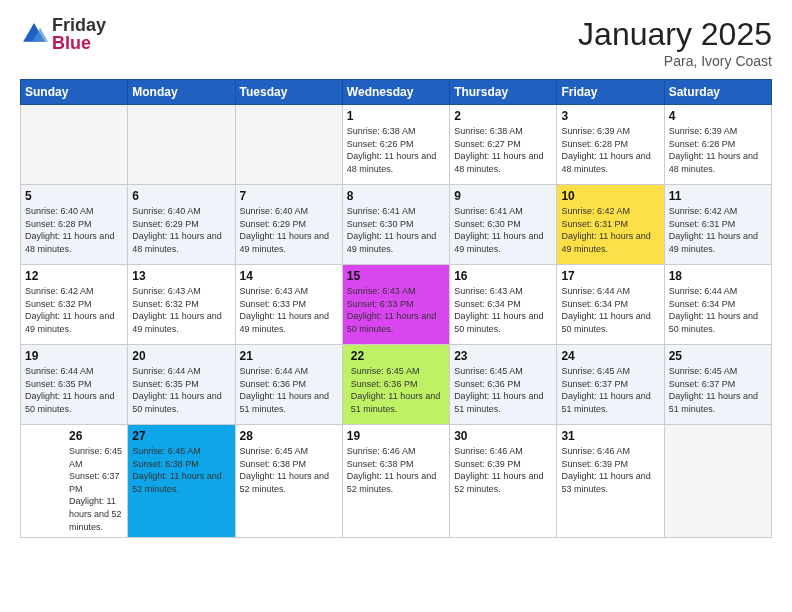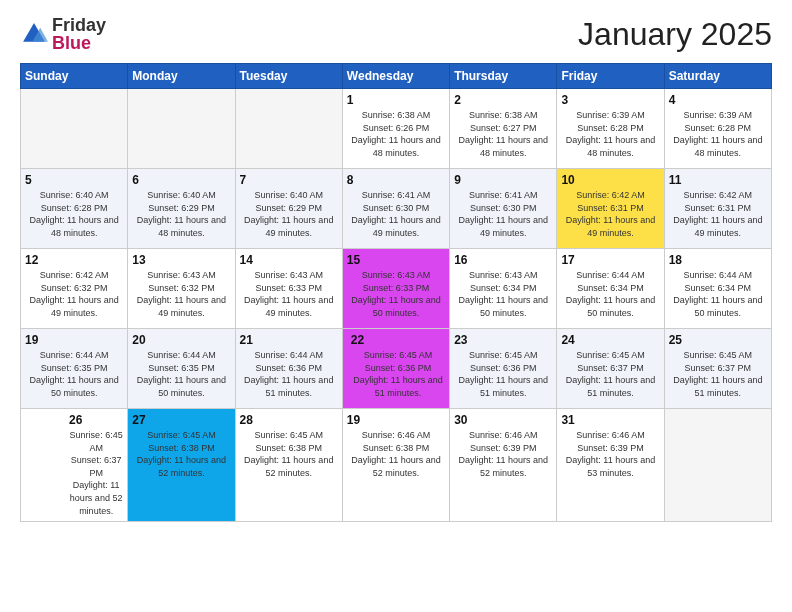--- a/index.html
+++ b/index.html
@@ -90,21 +90,20 @@
     .day-num {
       font-size: 12px;
       font-weight: bold;
       margin-bottom: 2px;
       color: #111;
     }
     .day-info {
       font-size: 9px;
       color: #333;
       line-height: 1.4;
-      text-align: center;
     }
     .empty {
       background: #f5f5f5;
     }
   </style>
 </head>
 <body>
 
 <div class="page">
   <div class="header">
@@ -113,20 +112,21 @@
         <polygon points="18,4 32,28 4,28" fill="#2060c0"></polygon>
         <polygon points="26,10 36,28 16,28" fill="#4a90d9" opacity="0.7"></polygon>
       </svg>
       <div class="logo-text">
         <span class="logo-general">Friday</span>
         <span class="logo-blue">Blue</span>
       </div>
     </div>
     <div class="title-block">
       <div class="month-title">January 2025</div>
+      <div class="subtitle">Para, Ivory Coast</div>
     </div>
   </div>
 
   <table class="calendar">
     <thead>
       <tr>
       <th>Sunday</th>
           <th>Monday</th>
           <th>Tuesday</th>
           <th>Wednesday</th>
@@ -307,21 +307,21 @@
           </div>
           </td>
           <td style="background: rgb(240, 244, 250);">
             <div class="day-num">21</div>
           <div class="day-info">
             Sunrise: 6:44 AM<br>
             Sunset: 6:36 PM<br>
             Daylight: 11 hours and 51 minutes.
           </div>
           </td>
-          <td style="background: #d946ef; padding-left: 8px;">
+          <td style="background: #bef264; padding-left: 8px;">
             <div class="day-num">22</div>
           <div class="day-info">
             Sunrise: 6:45 AM<br>
             Sunset: 6:36 PM<br>
             Daylight: 11 hours and 51 minutes.
           </div>
           </td>
           <td style="background: rgb(240, 244, 250);">
             <div class="day-num">23</div>
           <div class="day-info">

